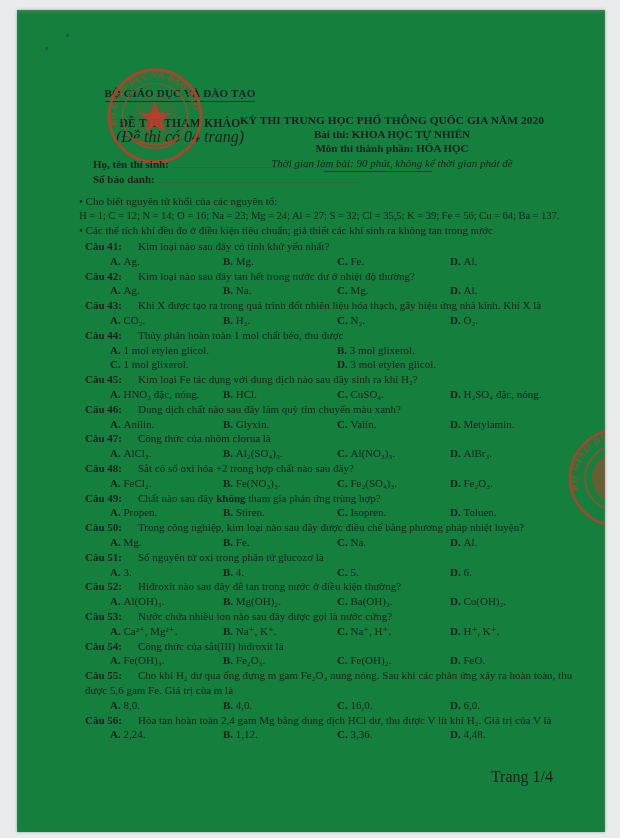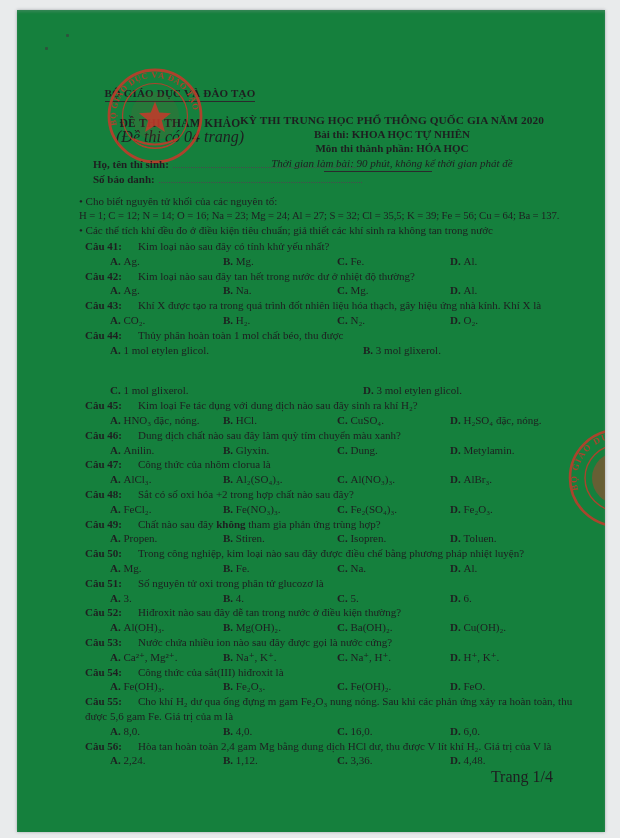--- a/index.html
+++ b/index.html
@@ -41,21 +41,21 @@
   .dots.w1{width:183px;} .dots.w2{width:203px;}
   
   .notes{position:absolute;left:62px;top:184px;width:520px;font-size:11px;line-height:14.4px;white-space:nowrap;}
   .notes .masses{font-size:10.7px;letter-spacing:-.1px;}
   
   .questions{position:absolute;left:68px;top:229px;width:508px;font-size:11px;}
   .q-line{line-height:14.8px;white-space:nowrap;}
   .q-line.wrap{white-space:normal;}
   .q-label{font-weight:bold;margin-right:16px;}
   .opts{display:grid;grid-template-columns:113px 114px 113px 1fr;margin-left:25px;line-height:14.8px;}
-  .opts.opts2{grid-template-columns:227px 1fr;gap:26px;}
+  .opts.opts2{grid-template-columns:227px 1fr;}
   .opt b{font-weight:bold;}
   .opt{white-space:nowrap;}
   
   .footer{position:absolute;top:758px;right:52px;font-size:16px;}
 </style>
 </head>
 <body>
 
 <div class="page">
 
@@ -158,21 +158,21 @@
           <span class="opt"><b>B. </b><span>HCl.</span></span>
           <span class="opt"><b>C. </b><span>CuSO₄.</span></span>
           <span class="opt"><b>D. </b><span>H₂SO₄ đặc, nóng.</span></span>
         </div>
       </div>
       <div class="question">
         <div class="q-line"><b class="q-label">Câu 46:</b><span>Dung dịch chất nào sau đây làm quỳ tím chuyển màu xanh?</span></div>
         <div class="opts">
           <span class="opt"><b>A. </b><span>Anilin.</span></span>
           <span class="opt"><b>B. </b><span>Glyxin.</span></span>
-          <span class="opt"><b>C. </b><span>Dung.</span></span>
+          <span class="opt"><b>C. </b><span>Valin.</span></span>
           <span class="opt"><b>D. </b><span>Metylamin.</span></span>
         </div>
       </div>
       <div class="question">
         <div class="q-line"><b class="q-label">Câu 47:</b><span>Công thức của nhôm clorua là</span></div>
         <div class="opts">
           <span class="opt"><b>A. </b><span>AlCl₃.</span></span>
           <span class="opt"><b>B. </b><span>Al₂(SO₄)₃.</span></span>
           <span class="opt"><b>C. </b><span>Al(NO₃)₃.</span></span>
           <span class="opt"><b>D. </b><span>AlBr₃.</span></span>

